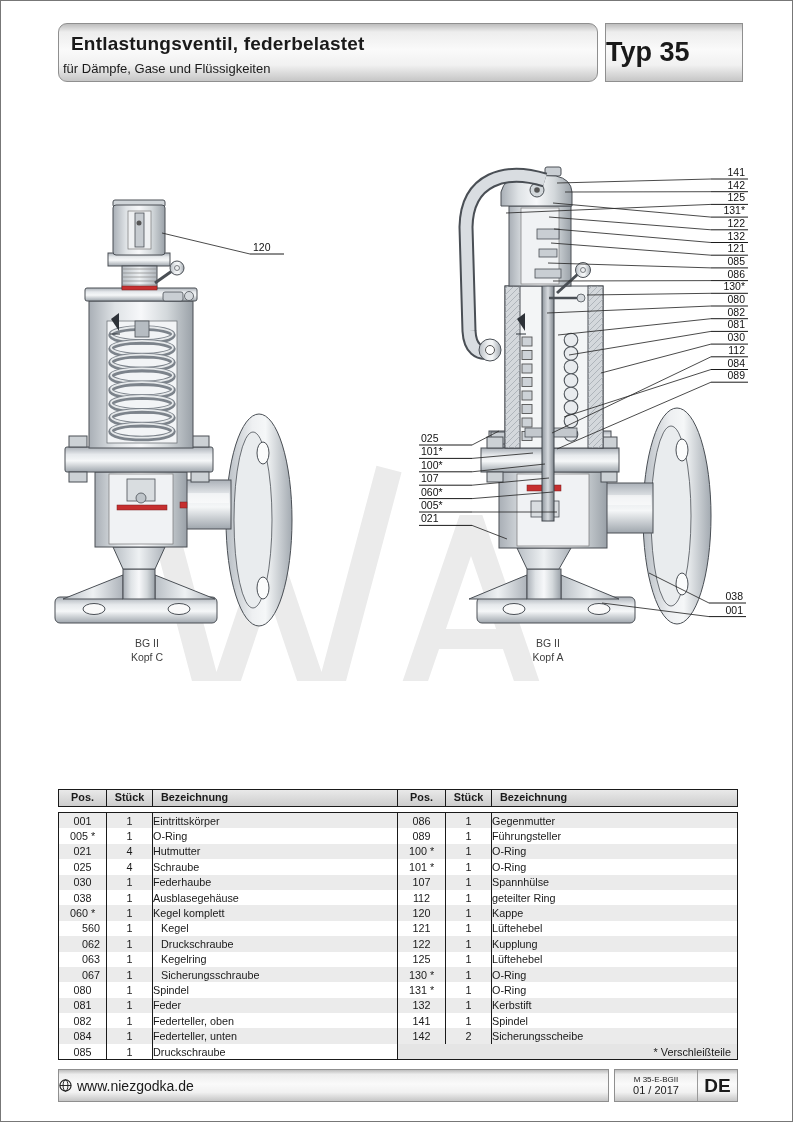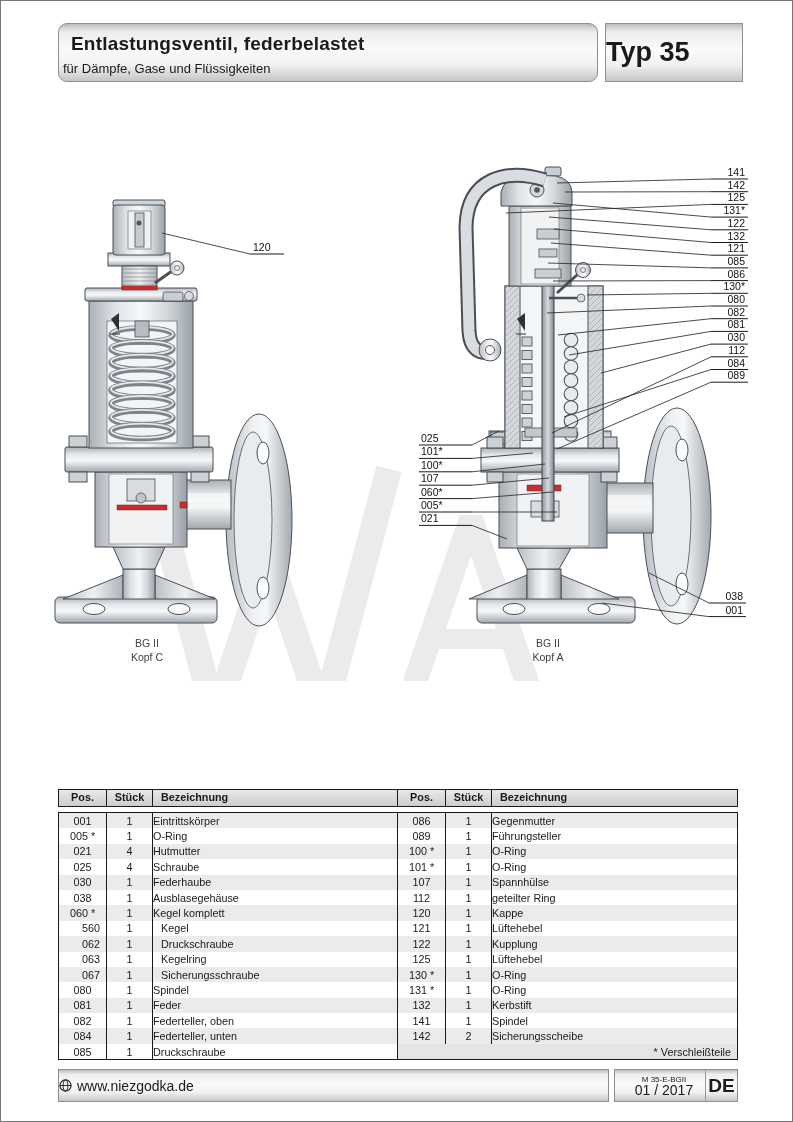--- a/index.html
+++ b/index.html
@@ -35,24 +35,24 @@
   .c-name{padding-left:8px;}
   tr.indent .c-pos{text-align:right;padding-right:6px;}
   tr.indent .c-name{padding-left:8px;}
   #left-body tr:nth-child(odd),#right-body tr:nth-child(odd){background:#ebebeb;}
   tr.note-row td{text-align:right;padding-right:6px;background:#e5e5e5;}
   
   #foot-left{position:absolute;left:57px;top:1068px;width:551px;height:33px;display:flex;align-items:center;}
   #company{font-size:16px;font-weight:bold;padding-left:11px;flex:1;}
   #website{font-size:14px;padding-right:10px;}
   #globe{margin-right:5px;vertical-align:-2px;}
-  #foot-right{position:absolute;left:613px;top:1068px;width:124px;height:33px;display:flex;padding-left:8px;}
+  #foot-right{position:absolute;left:613px;top:1068px;width:124px;height:33px;display:flex;}
   .doc-meta{width:82px;border-right:1px solid #9a9a9a;text-align:center;display:flex;flex-direction:column;justify-content:center;}
   .doc-code{font-size:8px;line-height:10px;}
-  .doc-date{font-size:14px;line-height:11px;}
+  .doc-date{font-size:11px;line-height:11px;}
   .de-cell{flex:1;text-align:center;line-height:31px;font-size:19px;font-weight:bold;}
 </style>
 </head>
 <body>
 
 <div id="page">
 
   <div id="hdr-box" class="bevel">
     <div id="hdr-title">Entlastungsventil, federbelastet</div>
     <div id="hdr-sub">für Dämpfe, Gase und Flüssigkeiten</div>

